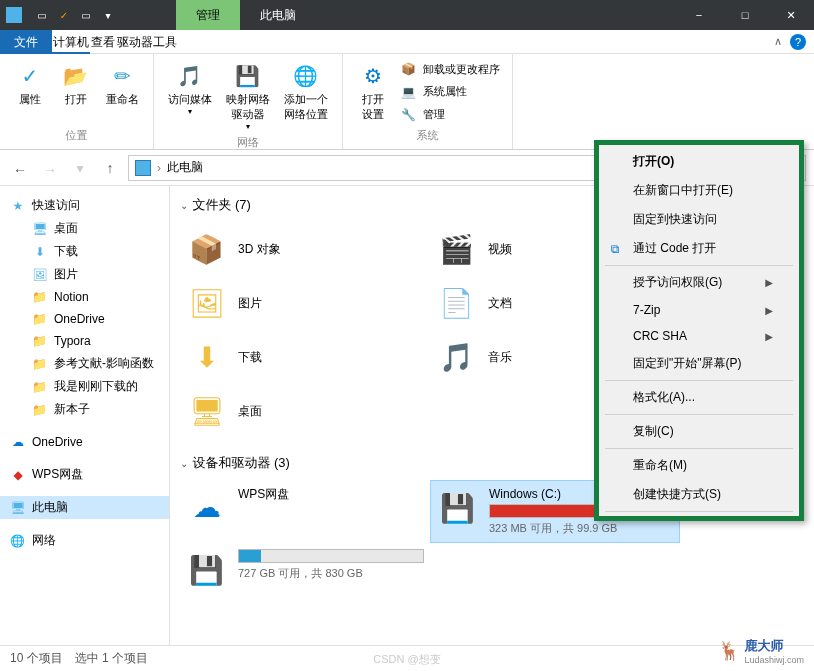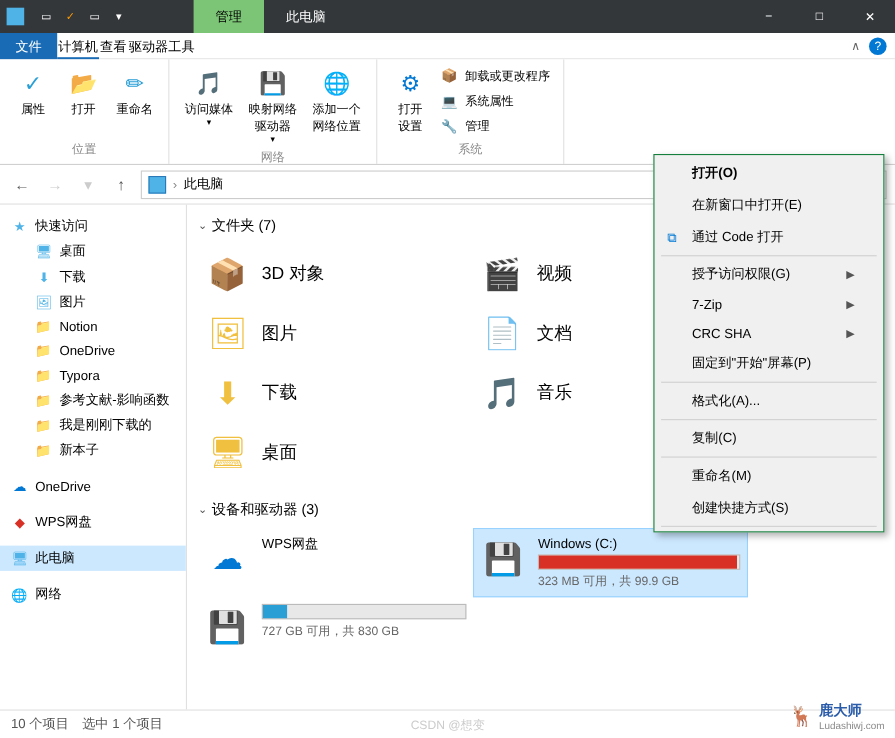--- a/index.html
+++ b/index.html
@@ -49,32 +49,32 @@
     .sb-item.sub { padding-left: 32px; }
     .sb-icon { width: 16px; height: 16px; display: flex; align-items: center; justify-content: center; font-size: 12px; }
     .sb-spacer { height: 10px; }
     
     .content { flex: 1; padding: 10px; overflow-y: auto; position: relative; }
     .section-header { display: flex; align-items: center; gap: 4px; font-size: 13px; margin-bottom: 8px; }
     .chevron { color: #555; font-size: 10px; }
     .folder-grid { display: flex; flex-wrap: wrap; gap: 0; margin-bottom: 16px; }
     .folder-item { width: 250px; display: flex; align-items: center; gap: 10px; padding: 6px; }
     .folder-icon { width: 42px; height: 42px; display: flex; align-items: center; justify-content: center; font-size: 28px; }
-    .folder-name { font-size: 16px; }
+    .folder-name { font-size: 12px; }
     
     .drive-item { width: 250px; display: flex; gap: 10px; padding: 6px; }
     .drive-item.selected { background: #cce8ff; border: 1px solid #99d1ff; }
     .drive-icon { width: 42px; height: 42px; display: flex; align-items: center; justify-content: center; font-size: 28px; flex-shrink: 0; }
     .drive-info { flex: 1; font-size: 12px; }
     .drive-name { margin-bottom: 3px; }
     .drive-bar { height: 14px; background: #e8e8e8; border: 1px solid #bbb; margin-bottom: 3px; position: relative; }
     .drive-fill { height: 100%; }
     .drive-status { font-size: 11px; color: #666; }
     
-    .context-menu { position: absolute; right: 10px; top: 140px; width: 210px; background: #f0f0f0; border: 1px solid #15803d; box-shadow: 3px 3px 6px rgba(0,0,0,0.3); z-index: 100; font-size: 12px; padding: 2px; }
+    .context-menu { position: absolute; right: 10px; top: 140px; width: 210px; background: #f0f0f0; border: 5px solid #15803d; box-shadow: 3px 3px 6px rgba(0,0,0,0.3); z-index: 100; font-size: 12px; padding: 2px; }
     .cm-item { padding: 6px 24px 6px 32px; display: flex; align-items: center; position: relative; }
     .cm-item.bold { font-weight: bold; }
     .cm-item.highlighted { border: 2px solid #e05050; }
     .cm-icon { position: absolute; left: 6px; width: 16px; height: 16px; display: flex; align-items: center; justify-content: center; }
     .cm-arrow { margin-left: auto; font-size: 10px; color: #555; }
     .cm-sep { height: 1px; background: #d0d0d0; margin: 2px 4px; }
     
     .status-bar { height: 26px; border-top: 1px solid #e0e0e0; display: flex; align-items: center; padding: 0 10px; font-size: 12px; color: #555; gap: 12px; }
     
     .watermark { position: absolute; bottom: 6px; right: 10px; font-size: 13px; color: #2a5caa; display: flex; align-items: center; gap: 4px; }
@@ -336,20 +336,23 @@
 </div>
 
 <div class="context-menu" id="ctx-menu">
     <div class="cm-item bold">
       <span>打开(O)</span>
     </div>
     <div class="cm-item">
       <span>在新窗口中打开(E)</span>
     </div>
     <div class="cm-item">
+      <span>固定到快速访问</span>
+    </div>
+    <div class="cm-item">
       <span class="cm-icon" style="color:#0078d4">⧉</span>
       <span>通过 Code 打开</span>
     </div>
     <div class="cm-sep"></div>
     <div class="cm-item">
       <span>授予访问权限(G)</span>
       <span class="cm-arrow">▶</span>
     </div>
     <div class="cm-item">
       <span>7-Zip</span>

